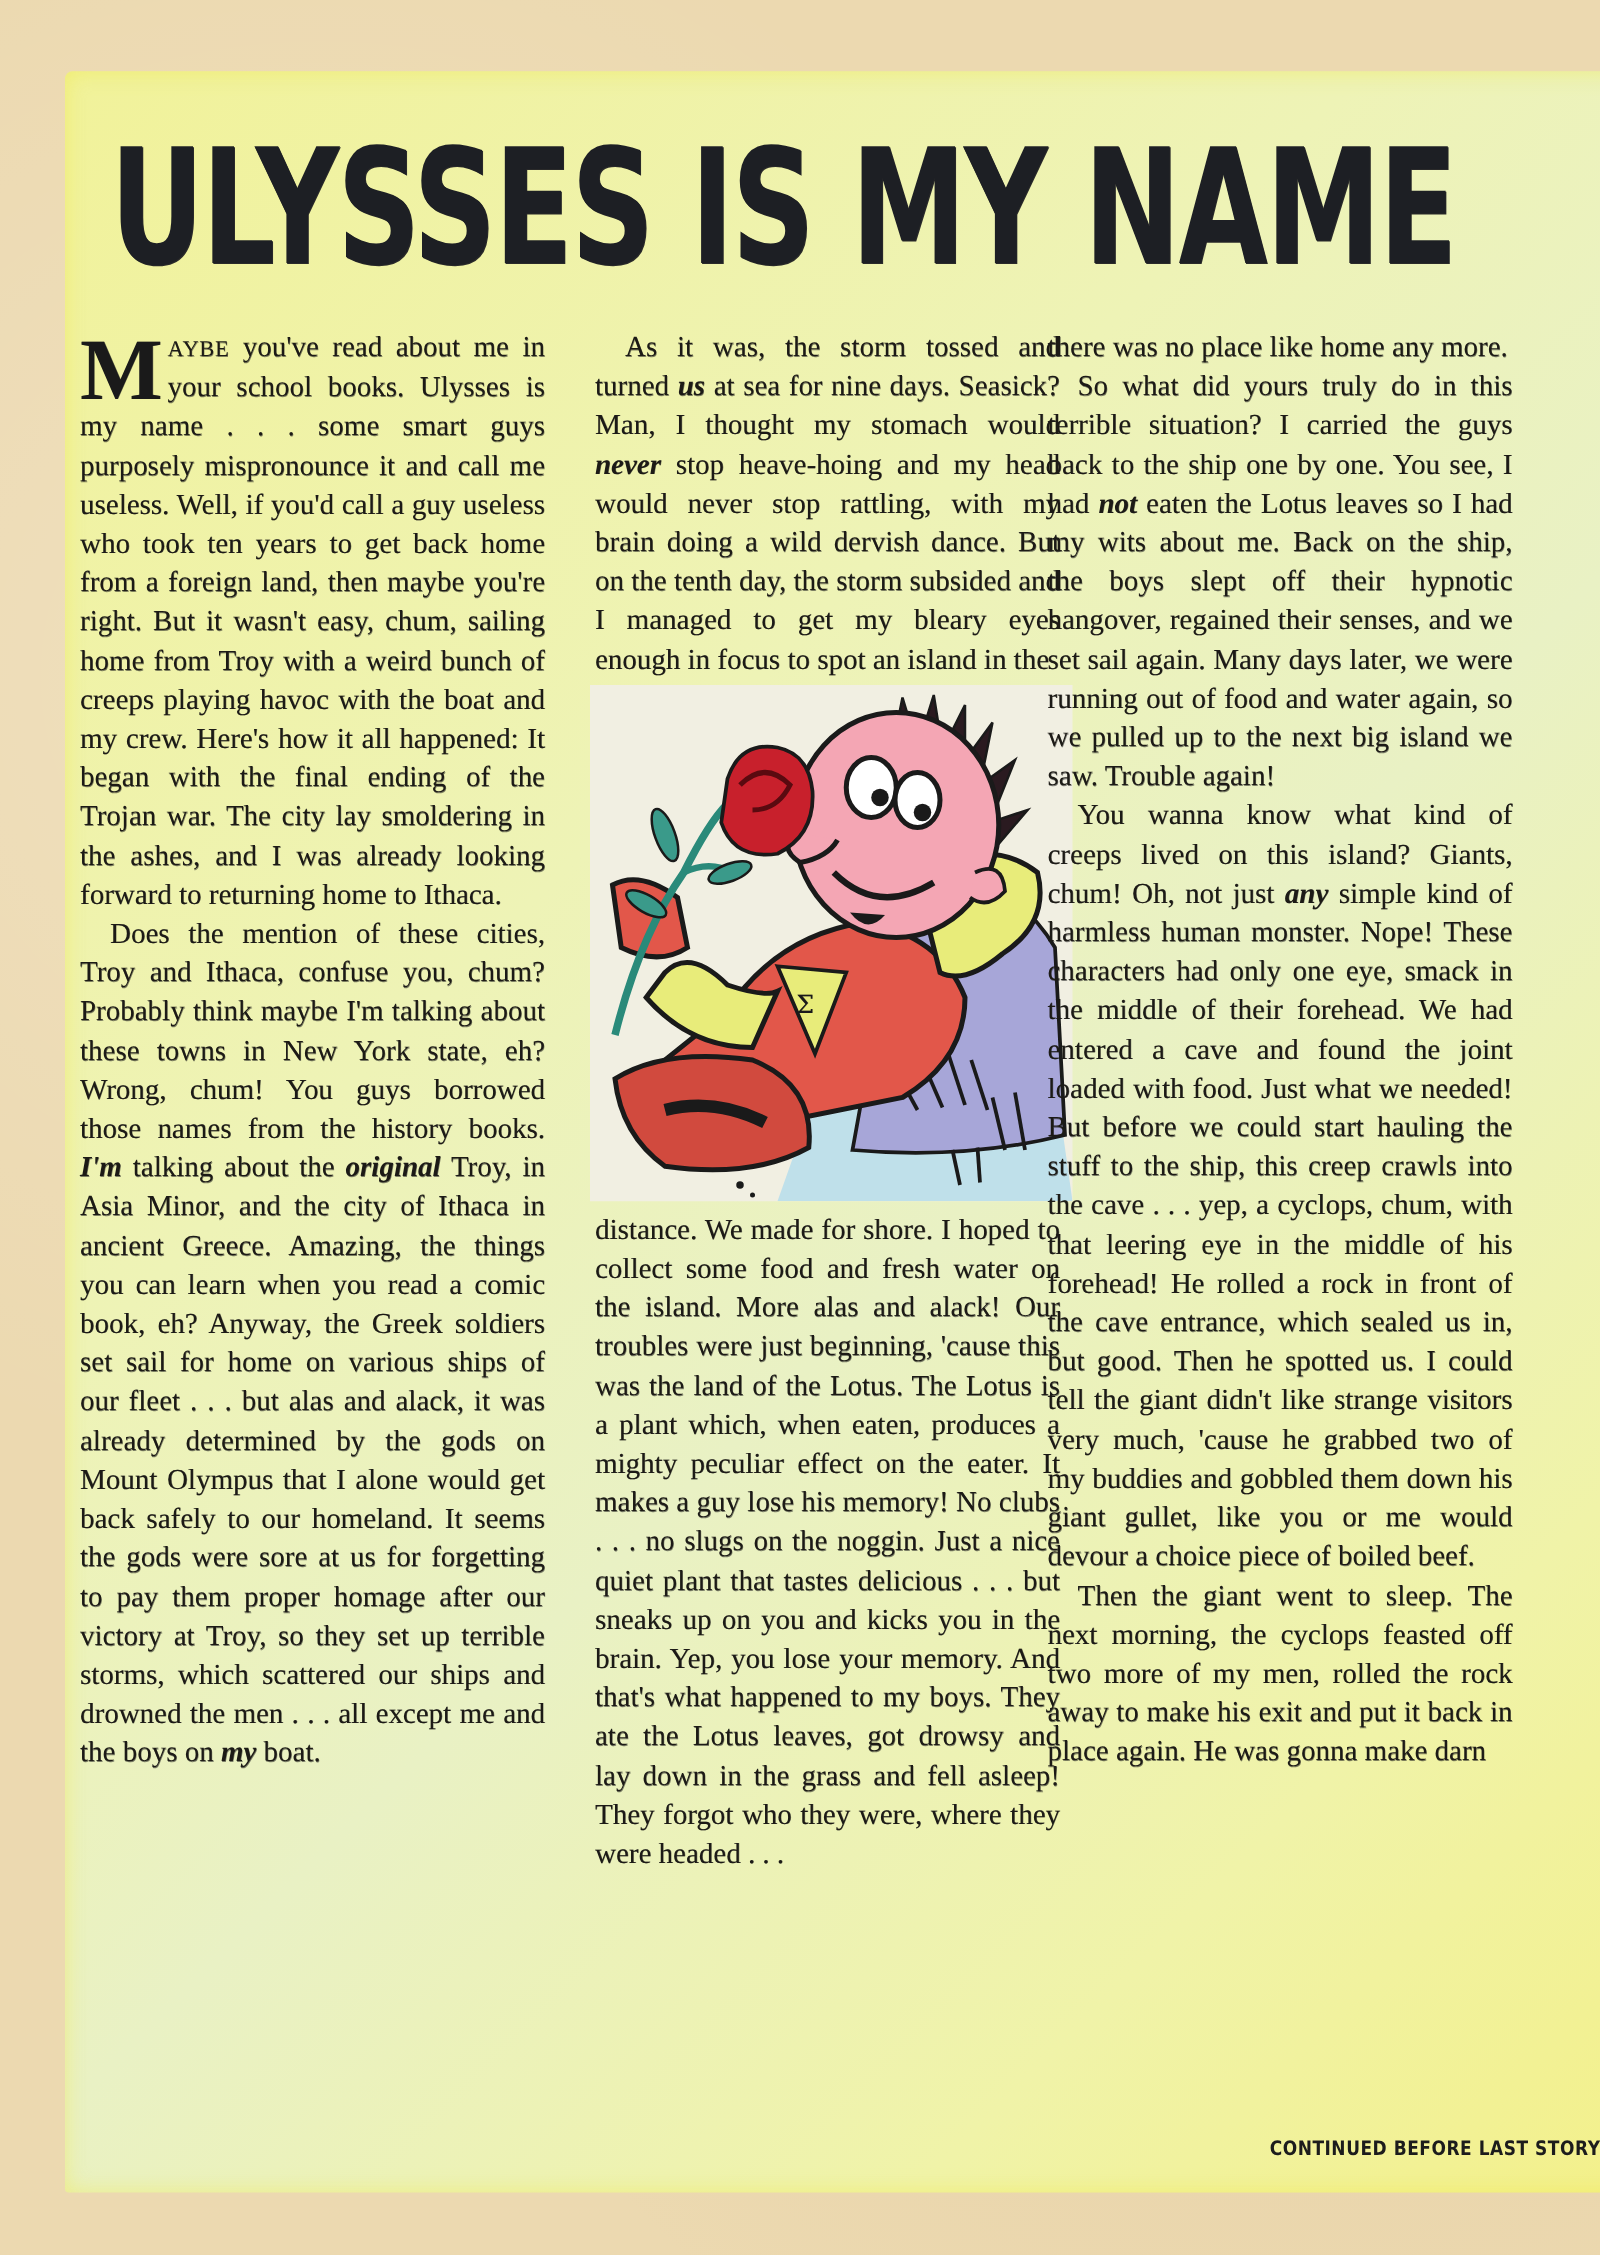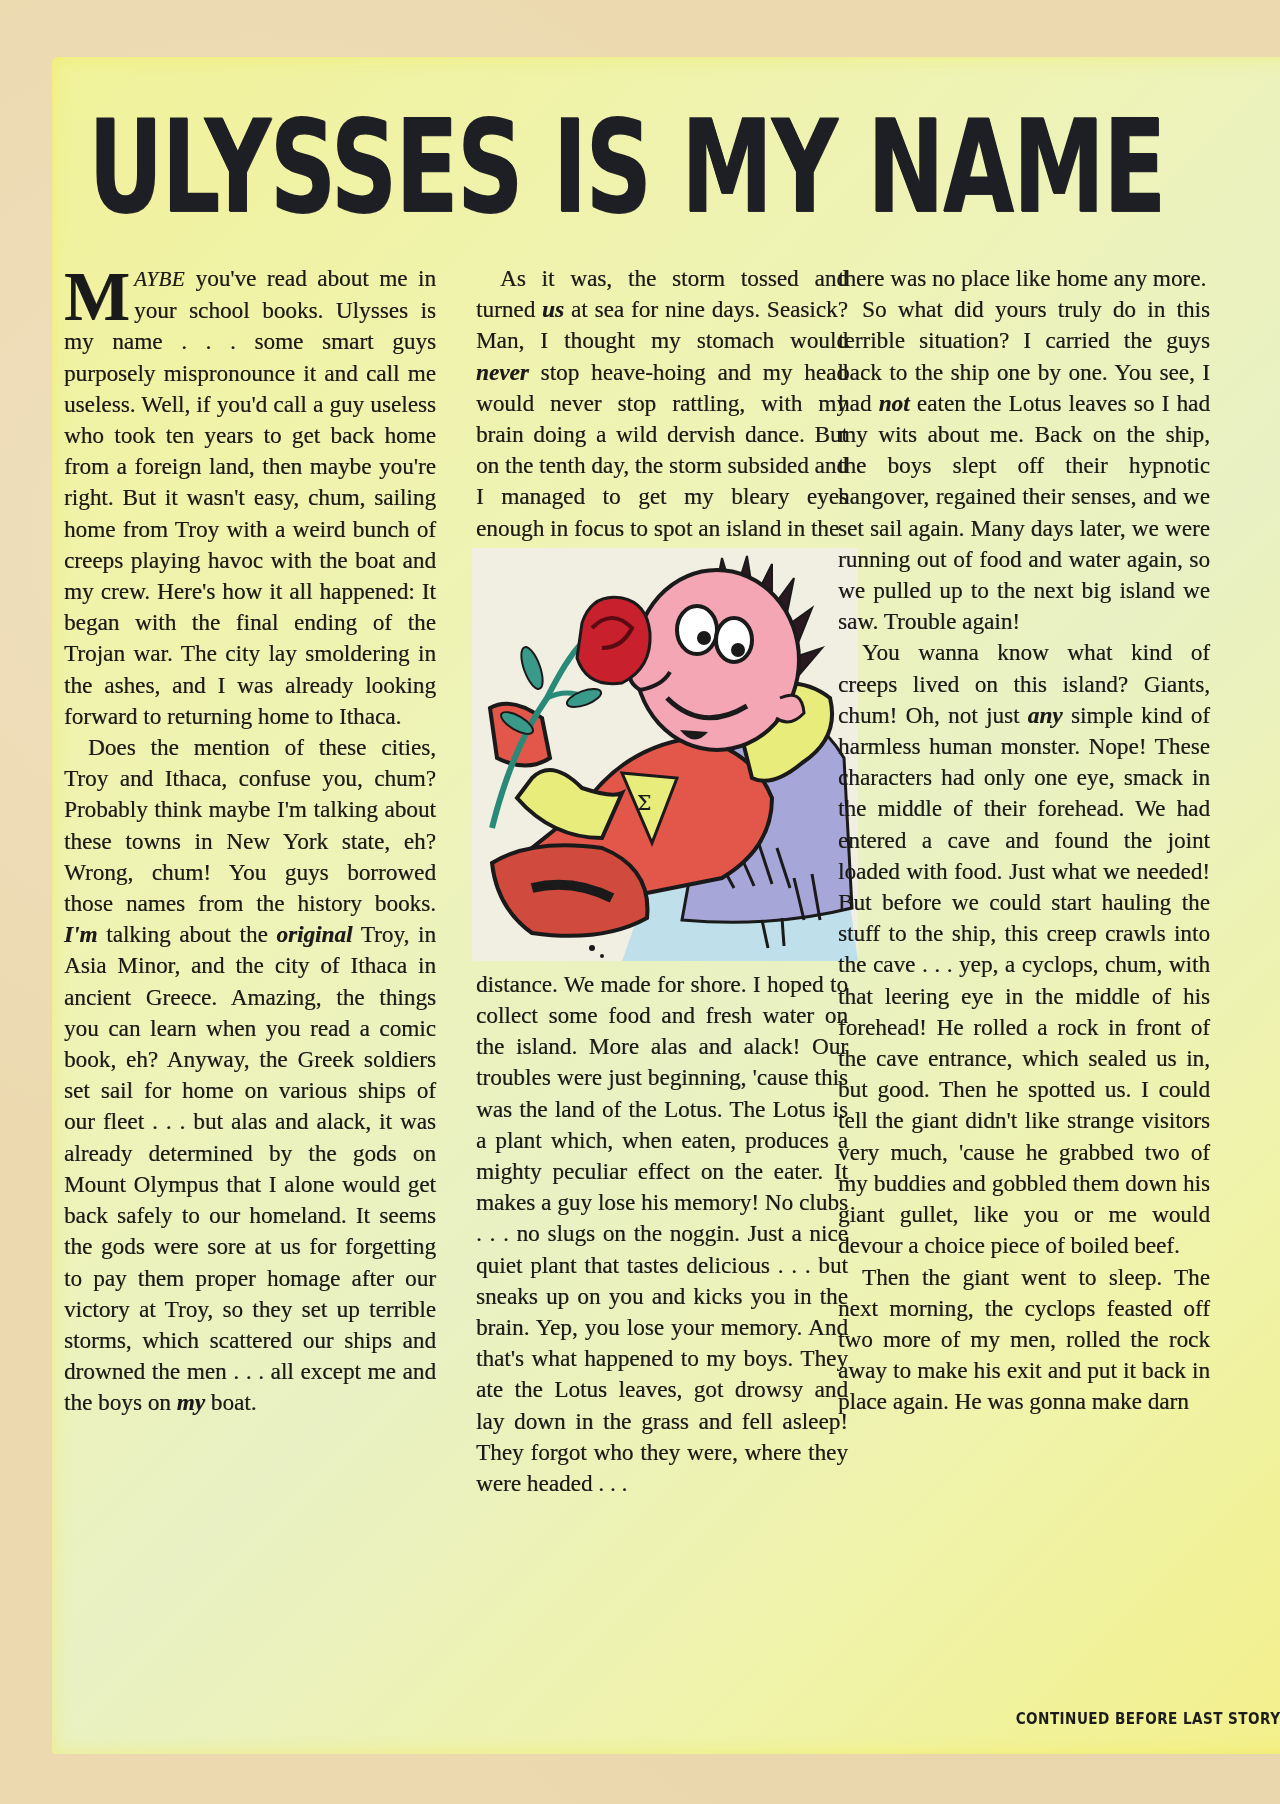--- a/index.html
+++ b/index.html
@@ -77,23 +77,22 @@
     .dropcap {
       float: left;
       font-family: "Liberation Serif", "DejaVu Serif", serif;
       font-weight: bold;
       font-size: 70px;
       line-height: 56px;
       margin: 6px 4px 0 0;
       color: #1a1a1a;
     }
     .smallcaps {
-      font-size: 21px;
+      font-size: 18px;
       letter-spacing: 0.5px;
-      font-style: italic;
     }
     em, i { font-style: italic; font-weight: bold; }
     .illustration {
       position: relative;
       width: 386px;
       height: 413px;
       margin: 4px 0 8px -4px;
       background: #f1efe2;
       overflow: hidden;
     }

